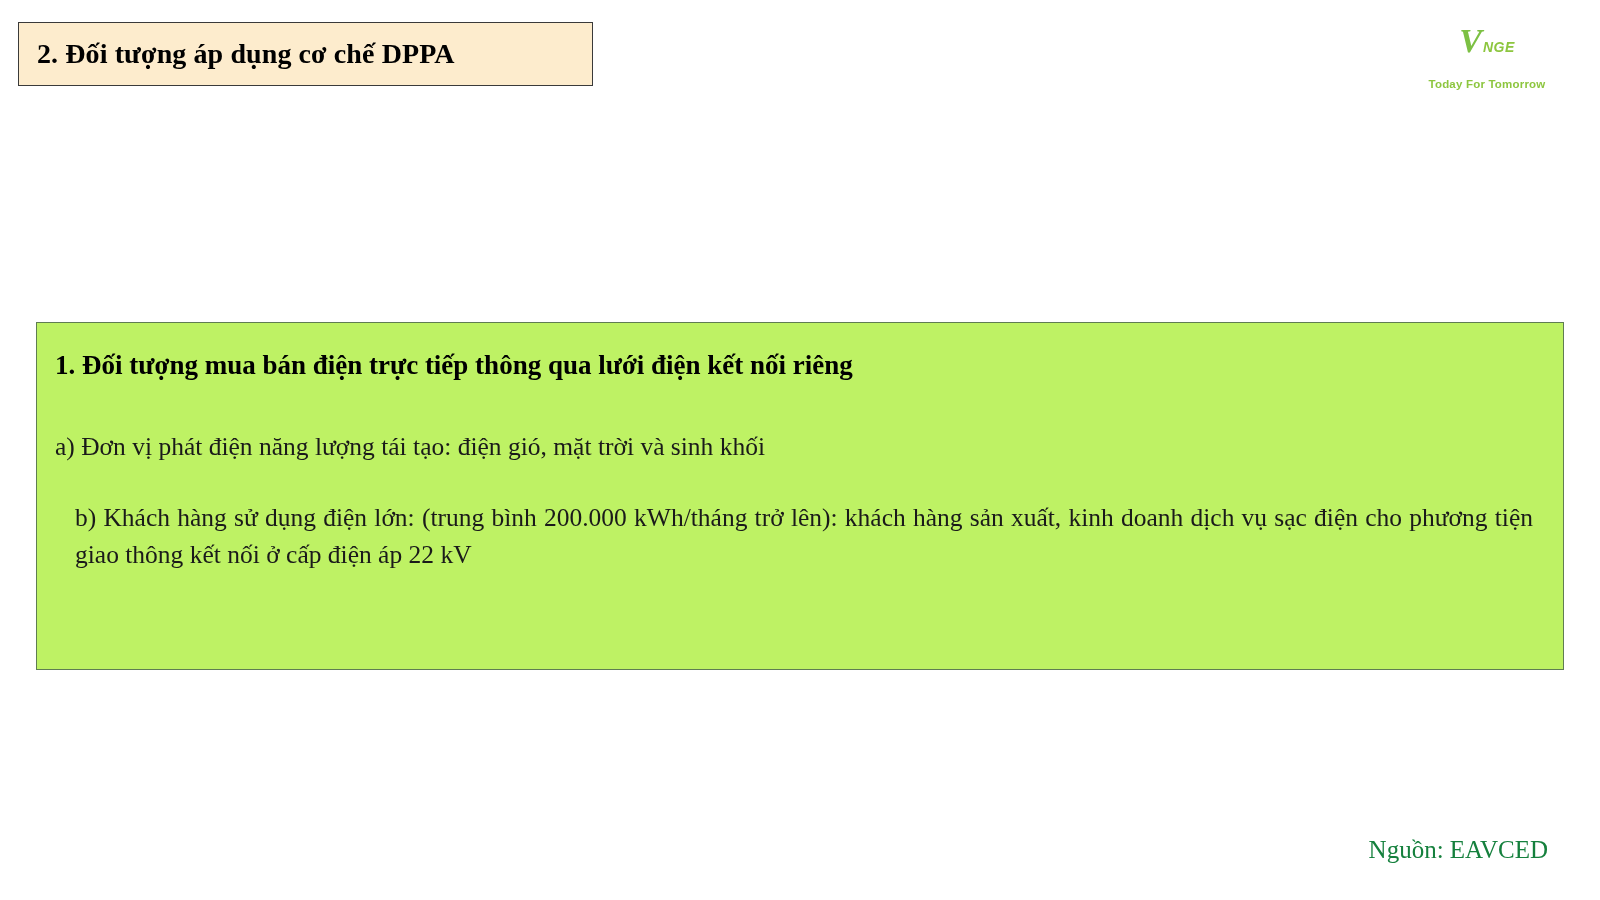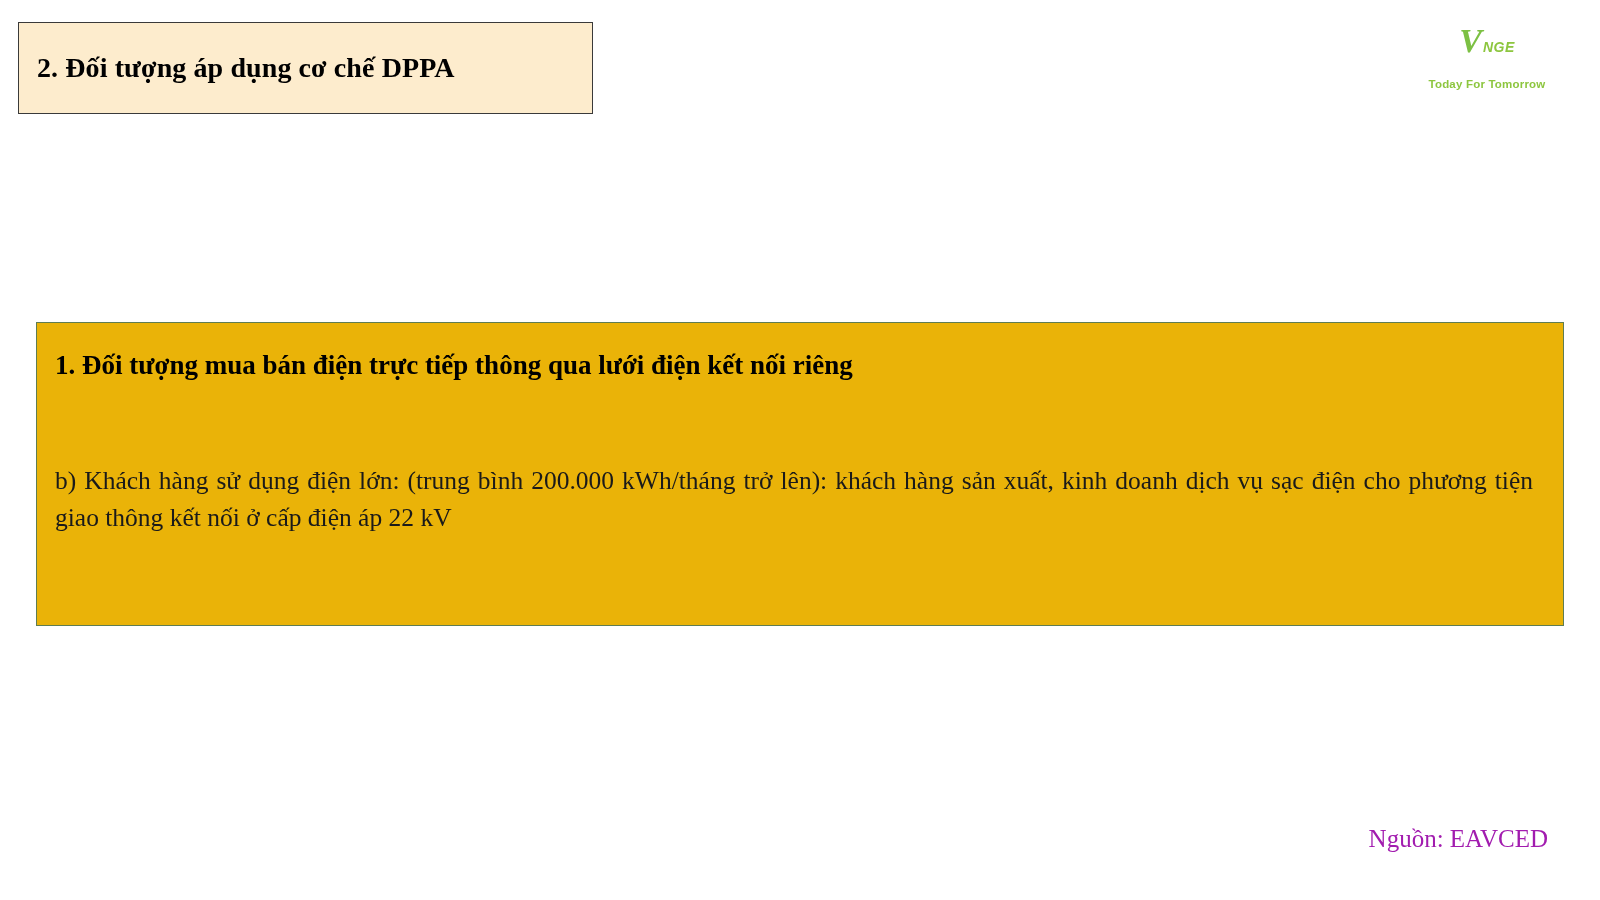--- a/index.html
+++ b/index.html
@@ -14,21 +14,21 @@
     font-family: "Liberation Serif", serif;
     overflow: hidden;
   }
 
   
   .title-box {
     position: absolute;
     left: 18px;
     top: 22px;
     width: 575px;
-    height: 92px;
+    height: 64px;
     background: #fdeccd;
     border: 1.5px solid #3a3a3a;
     box-sizing: border-box;
     display: flex;
     align-items: center;
     padding-left: 18px;
   }
   .title-box .title-text {
     font-family: "Liberation Serif", serif;
     font-weight: bold;
@@ -78,22 +78,22 @@
     letter-spacing: 0.2px;
     white-space: nowrap;
   }
 
   
   .content-box {
     position: absolute;
     left: 36px;
     top: 322px;
     width: 1528px;
-    height: 304px;
-    background: #eab308;
+    height: 348px;
+    background: #bef264;
     border: 1.5px solid #5f7d52;
     box-sizing: border-box;
     padding: 26px 30px 20px 18px;
   }
   .content-heading {
     font-family: "Liberation Serif", serif;
     font-weight: bold;
     font-size: 27px;
     color: #000000;
     line-height: 1.25;
@@ -101,30 +101,30 @@
   }
   .content-para {
     font-family: "Liberation Serif", serif;
     font-size: 25.5px;
     color: #1a1a1a;
     line-height: 1.45;
     margin: 0;
   }
   .spacer-a { height: 36px; }
   .spacer-b { height: 34px; }
-  .justify { text-align: justify; text-justify: inter-word; }
+  .justify { text-align: justify; text-justify: inter-word; margin-left: 20px; }
 
   
   .source-note {
     position: absolute;
     right: 52px;
-    bottom: 47px;
+    bottom: 36px;
     font-family: "Liberation Serif", serif;
     font-size: 25px;
-    color: #a21caf;
+    color: #15803d;
     white-space: nowrap;
   }
 </style>
 </head>
 <body>
 
 <div class="title-box">
   <span class="title-text">2. Đối tượng áp dụng cơ chế DPPA</span>
 </div>
 
@@ -132,17 +132,18 @@
   <div class="logo-mark">
     <span class="logo-v">V</span>
     <span class="logo-nge">NGE</span>
   </div>
   <div class="logo-tag">Today For Tomorrow</div>
 </div>
 
 <div class="content-box">
   <p class="content-heading">1. Đối tượng mua bán điện trực tiếp thông qua lưới điện kết nối riêng</p>
   <div class="spacer-a"></div>
+  <p class="content-para">a) Đơn vị phát điện năng lượng tái tạo: điện gió, mặt trời và sinh khối</p>
   <div class="spacer-b"></div>
   <p class="content-para justify">b) Khách hàng sử dụng điện lớn: (trung bình 200.000 kWh/tháng trở lên): khách hàng sản xuất, kinh doanh dịch vụ sạc điện cho phương tiện giao thông kết nối ở cấp điện áp 22 kV</p>
 </div>
 
 <div class="source-note">Nguồn: EAVCED</div>
 
 </body></html>

